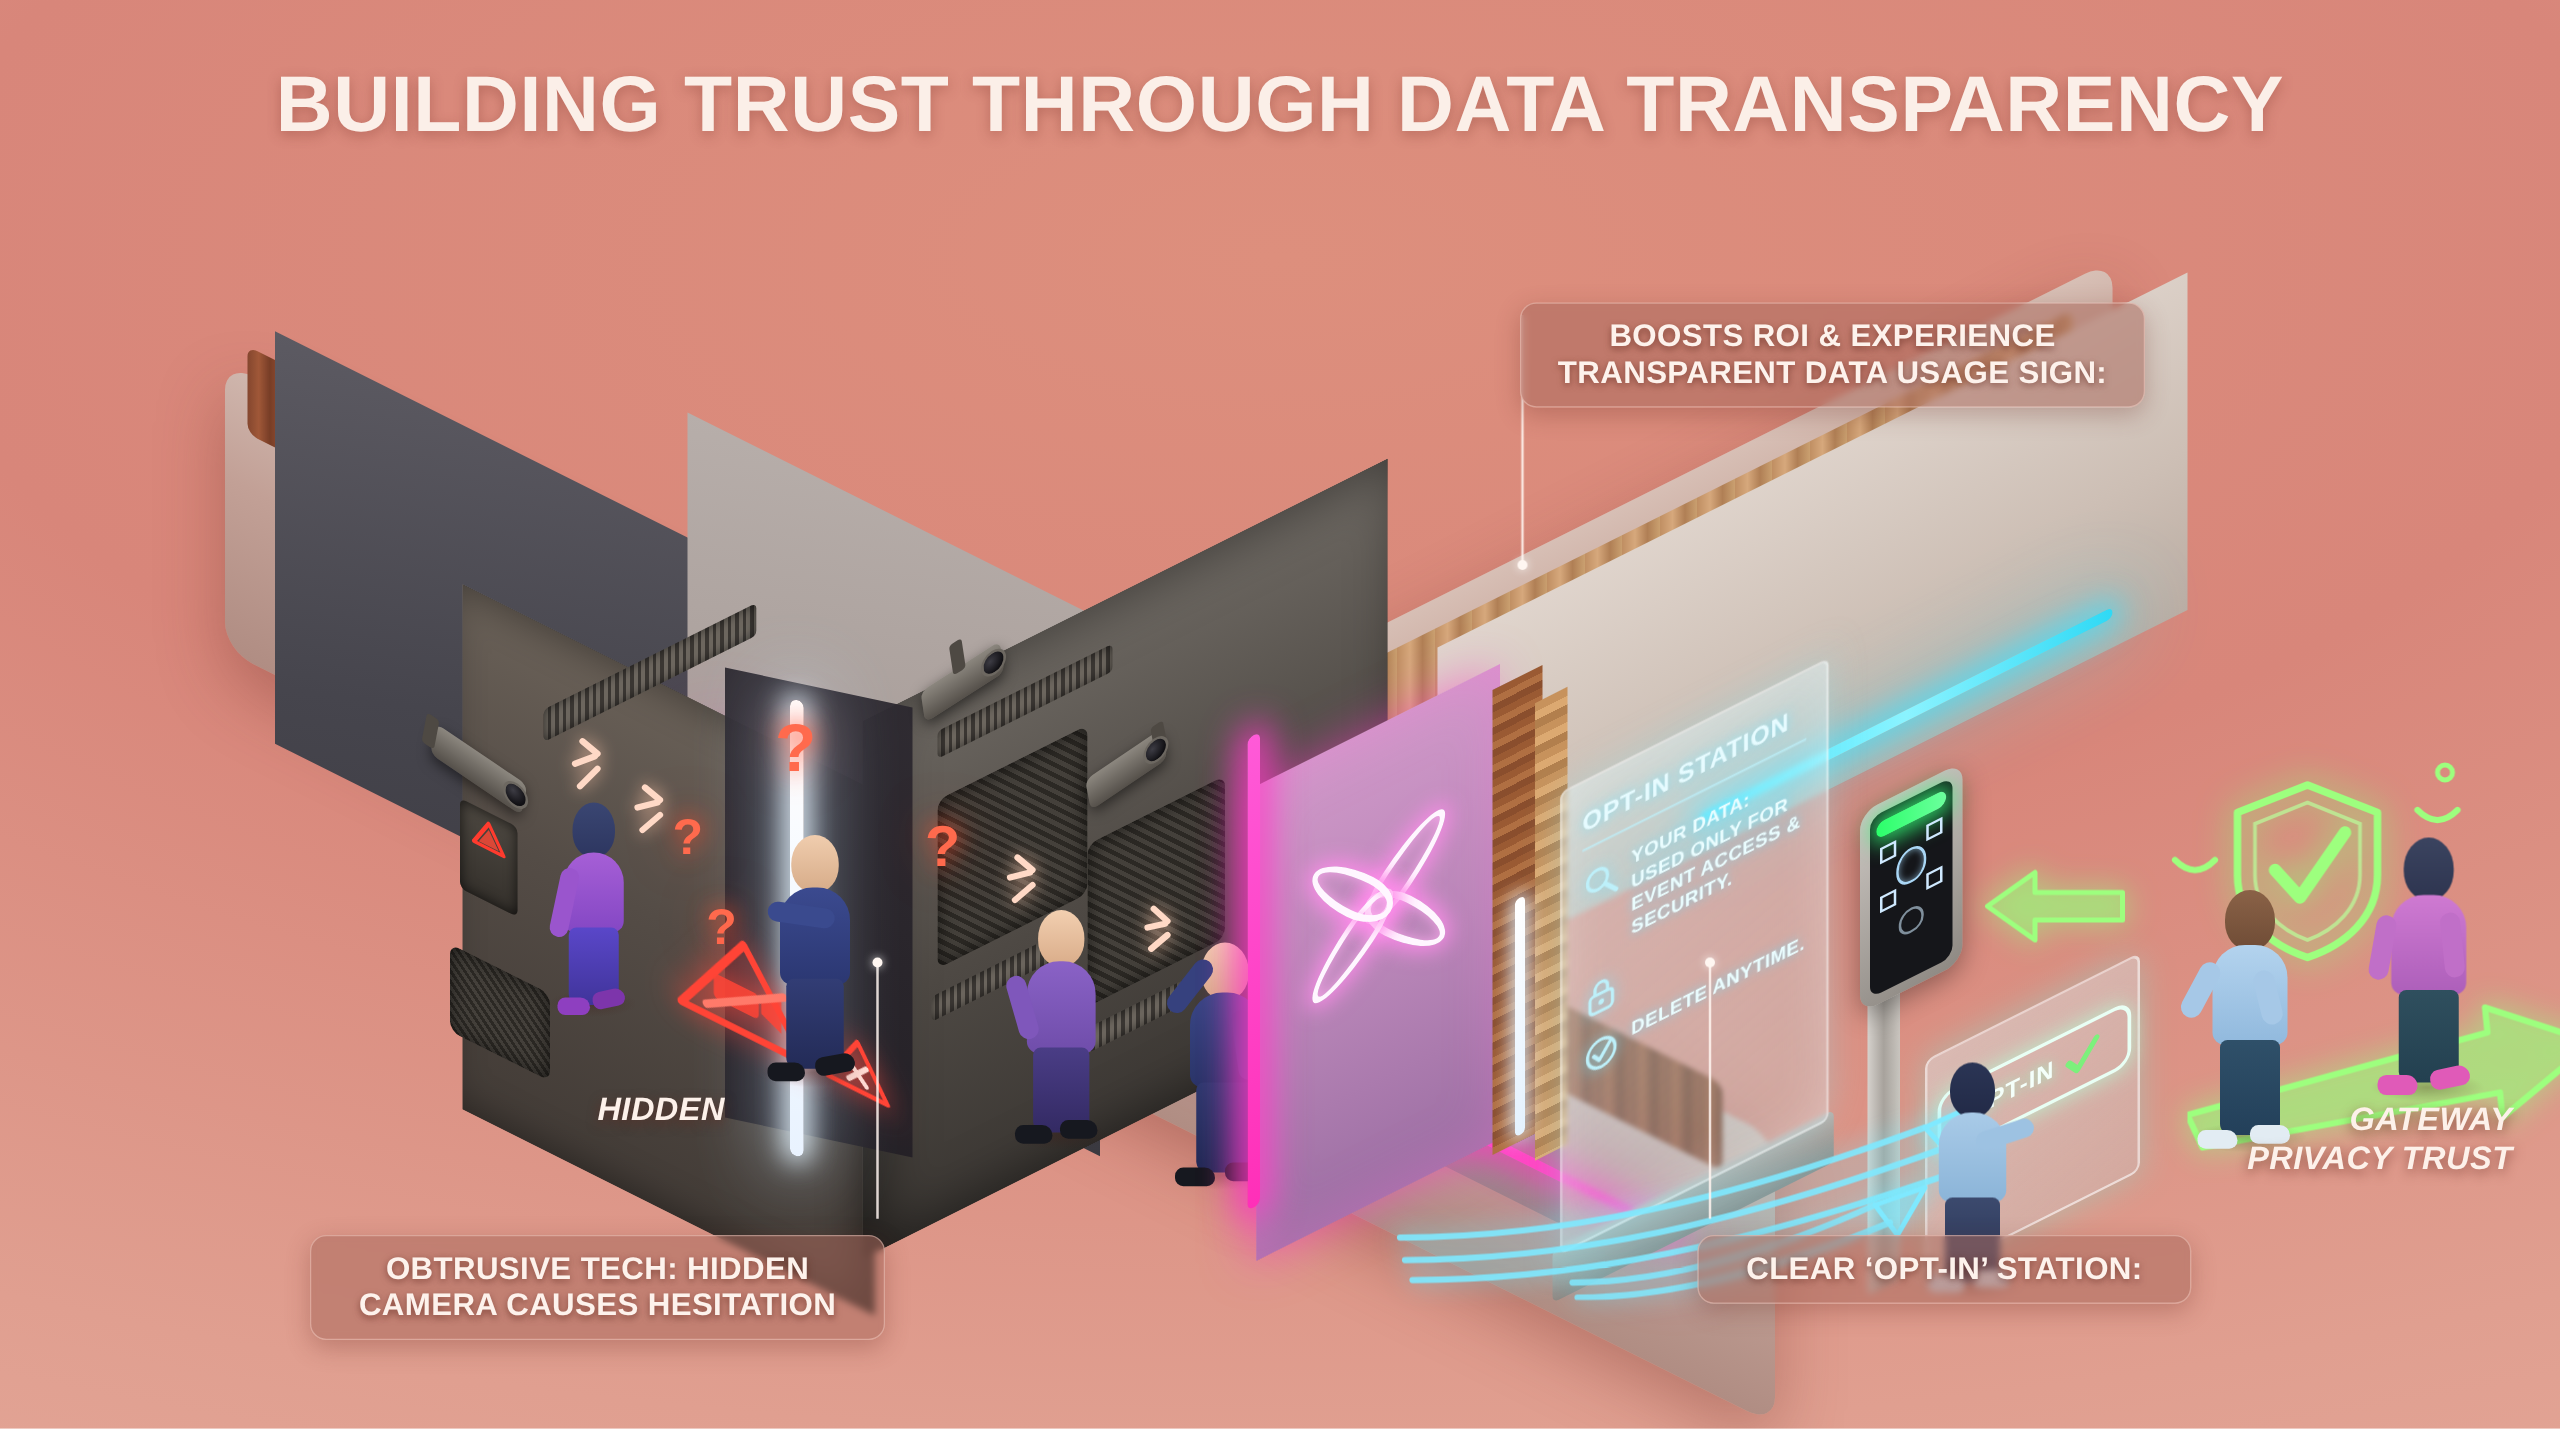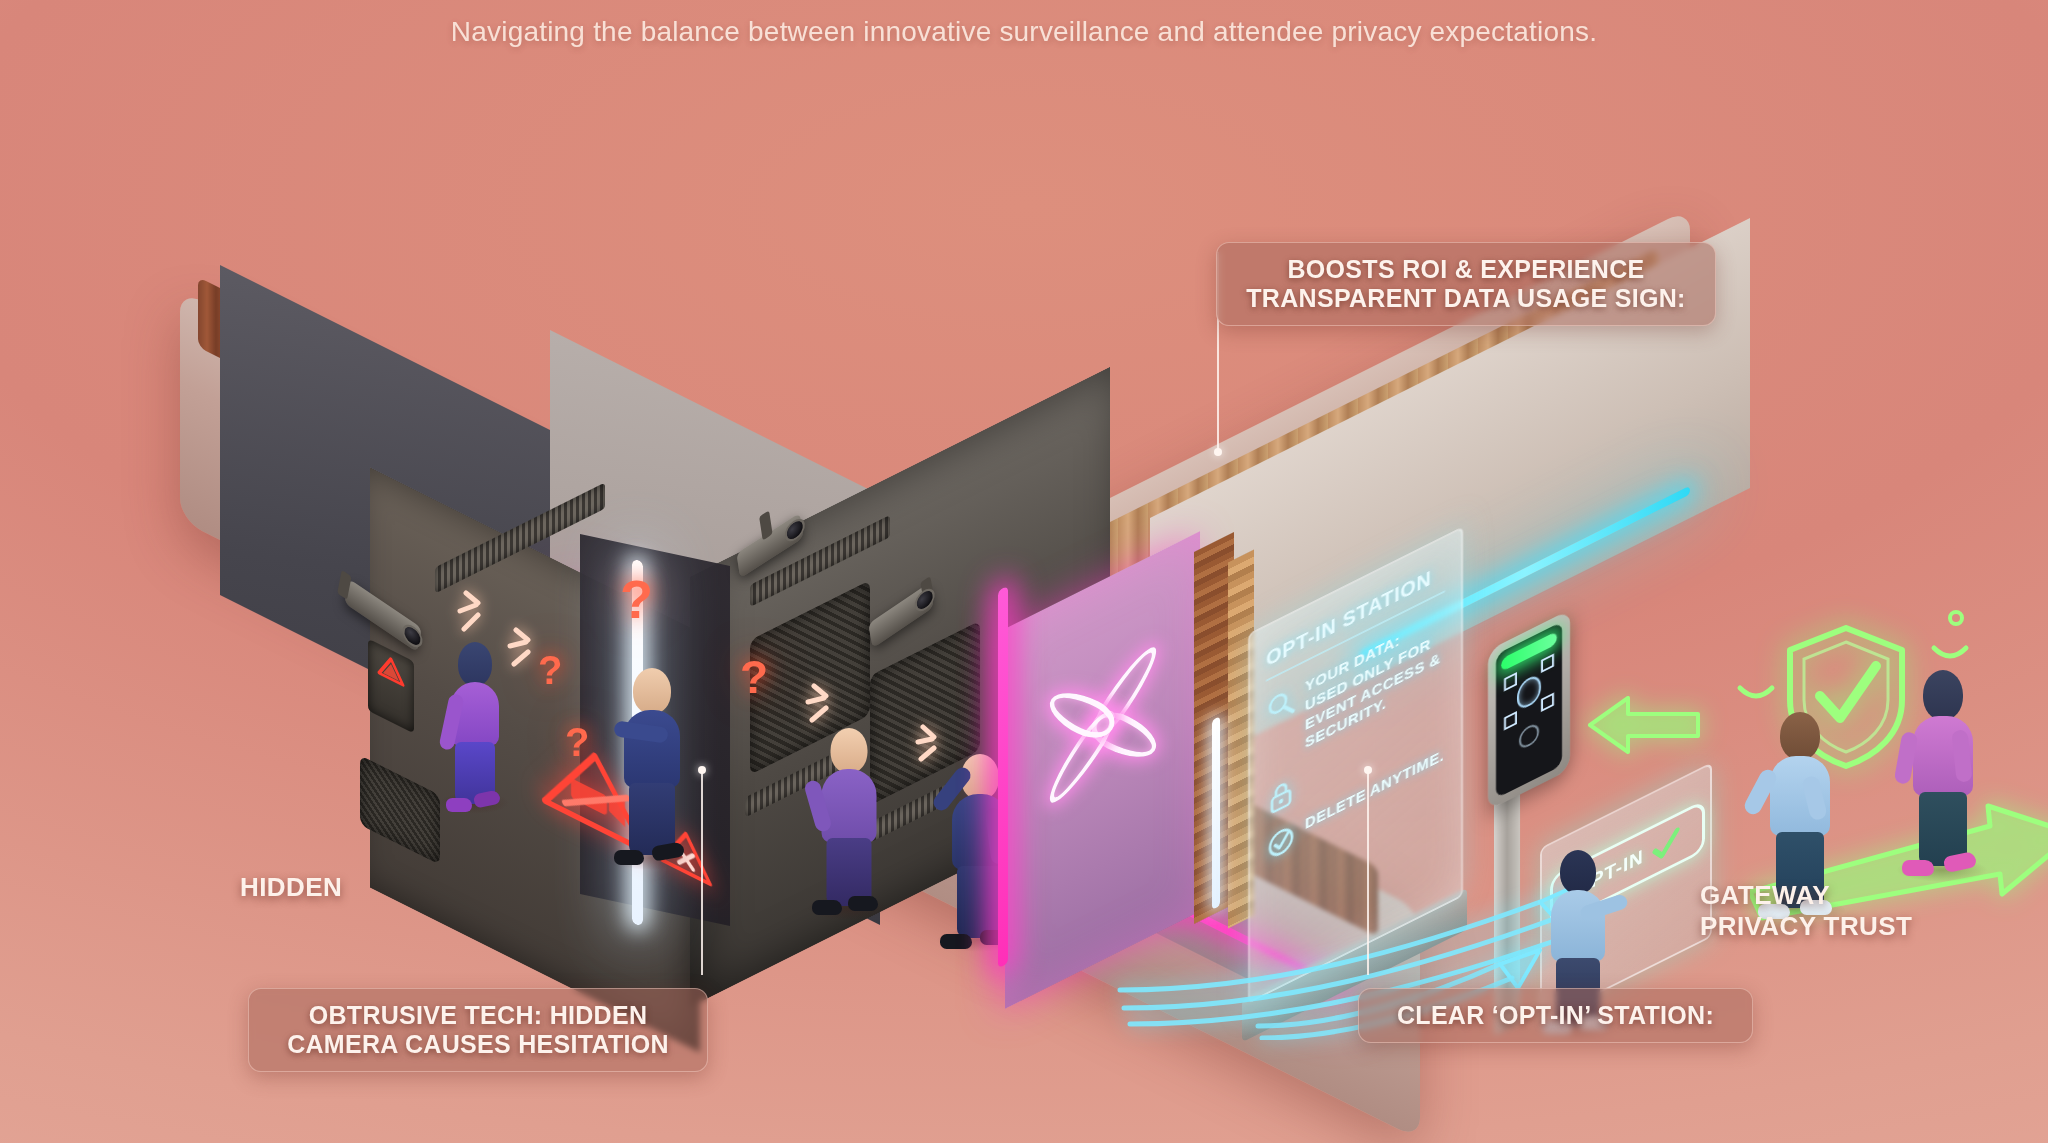--- a/index.html
+++ b/index.html
@@ -338,40 +338,41 @@
     text-align: center;
     color: #fdf2ec;
     font-size: 25px; font-weight: 700; line-height: 1.16; letter-spacing: .3px;
     text-shadow: 0 2px 6px rgba(90,35,25,.6);
     backdrop-filter: blur(3px);
     box-shadow: 0 6px 20px rgba(110,45,35,.3);
   }
   .plain-label {
     position: absolute; z-index: 70;
     color: #fdf1ea; font-size: 26px; font-weight: 700; line-height: 1.2;
-    text-align: left; letter-spacing: .4px;
+    text-align: right; letter-spacing: .4px;
     text-shadow: 0 3px 9px rgba(100,40,30,.6);
+    font-style: italic;
   }
   .leader { position: absolute; z-index: 65; }
   .leader .ln { position:absolute; width:2px; background: rgba(255,245,240,.85); }
   .leader .dot { position:absolute; width:8px; height:8px; border-radius:50%; background:#fff6f1;
                  box-shadow:0 0 8px rgba(255,255,255,.8); }
 
   .shadow-blob {
     position:absolute; border-radius:50%;
     background: radial-gradient(ellipse at center, rgba(60,20,15,.28), rgba(60,20,15,0) 70%);
   }
 </style>
 </head>
 <body>
 
 <div id="stage">
 
   <div class="header">
-    <div class="subtitle">Navigating the balance between innovative surveillance and attendee privacy expectations.</div>
+    <div class="title">BUILDING TRUST THROUGH DATA TRANSPARENCY</div>
   </div>
 
   <div class="platform-wrap">
 
     <div class="base-outer"></div>
     <div class="base-outer2"></div>
     <div class="base-wood"></div>
     <div class="base-wood2"></div>
 
     <div class="floor-dark"></div>

